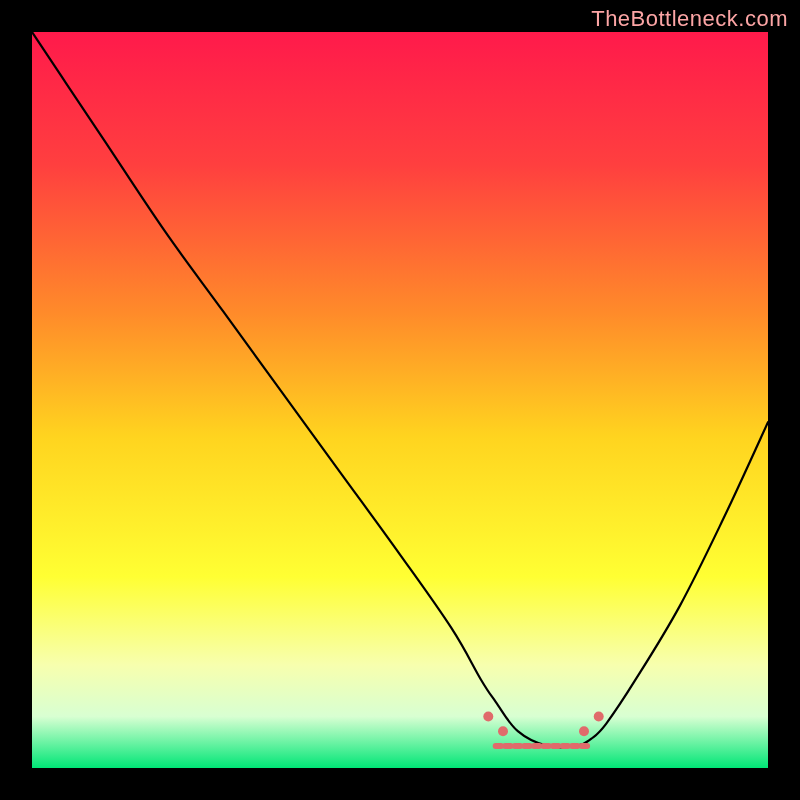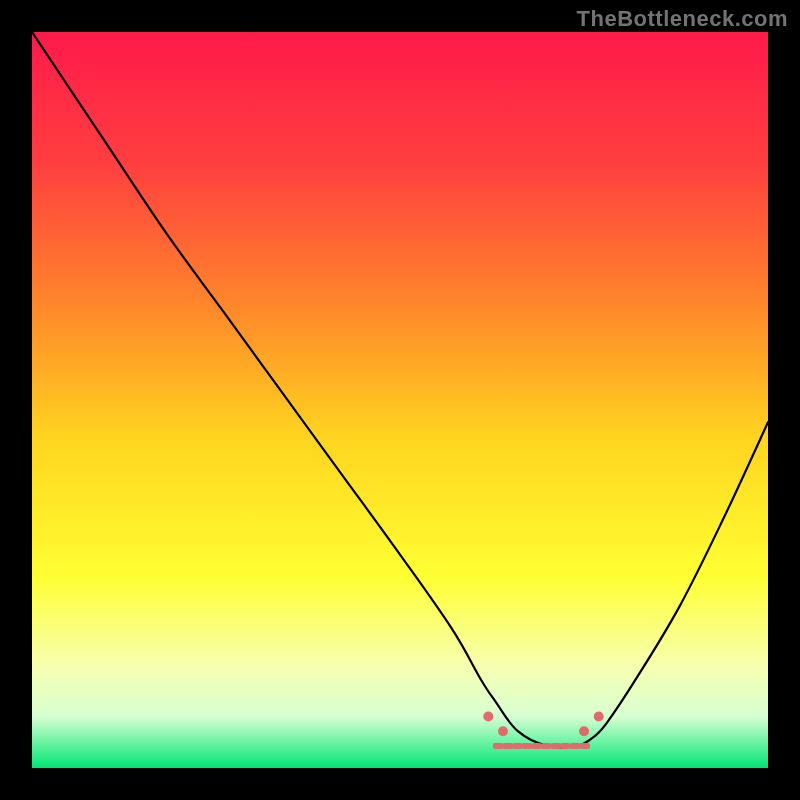--- a/index.html
+++ b/index.html
@@ -14,23 +14,23 @@
   .frame {
     position: relative;
     width: 800px;
     height: 800px;
     background: #000;
   }
   .watermark {
     position: absolute;
     top: 6px;
     right: 12px;
-    color: #737373;
+    color: #fca5a5;
     font-size: 22px;
-    font-weight: 700;
+    font-weight: 400;
     letter-spacing: 0.5px;
     z-index: 5;
   }
   .plot {
     position: absolute;
     left: 32px;
     top: 32px;
     width: 736px;
     height: 736px;
     overflow: hidden;

